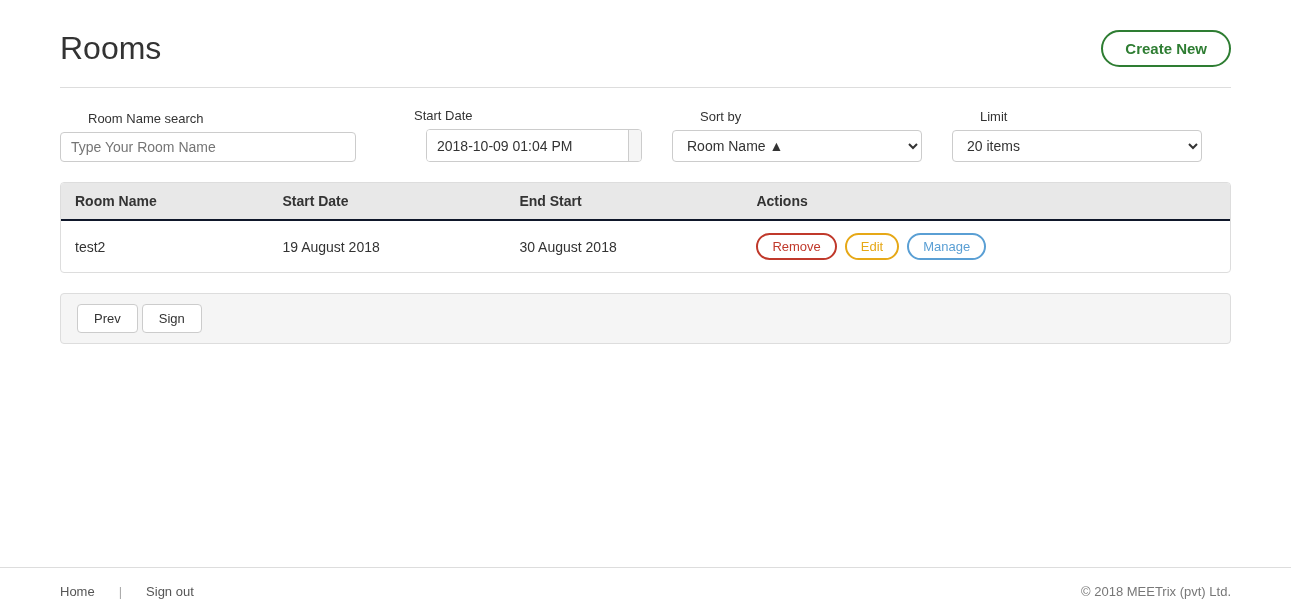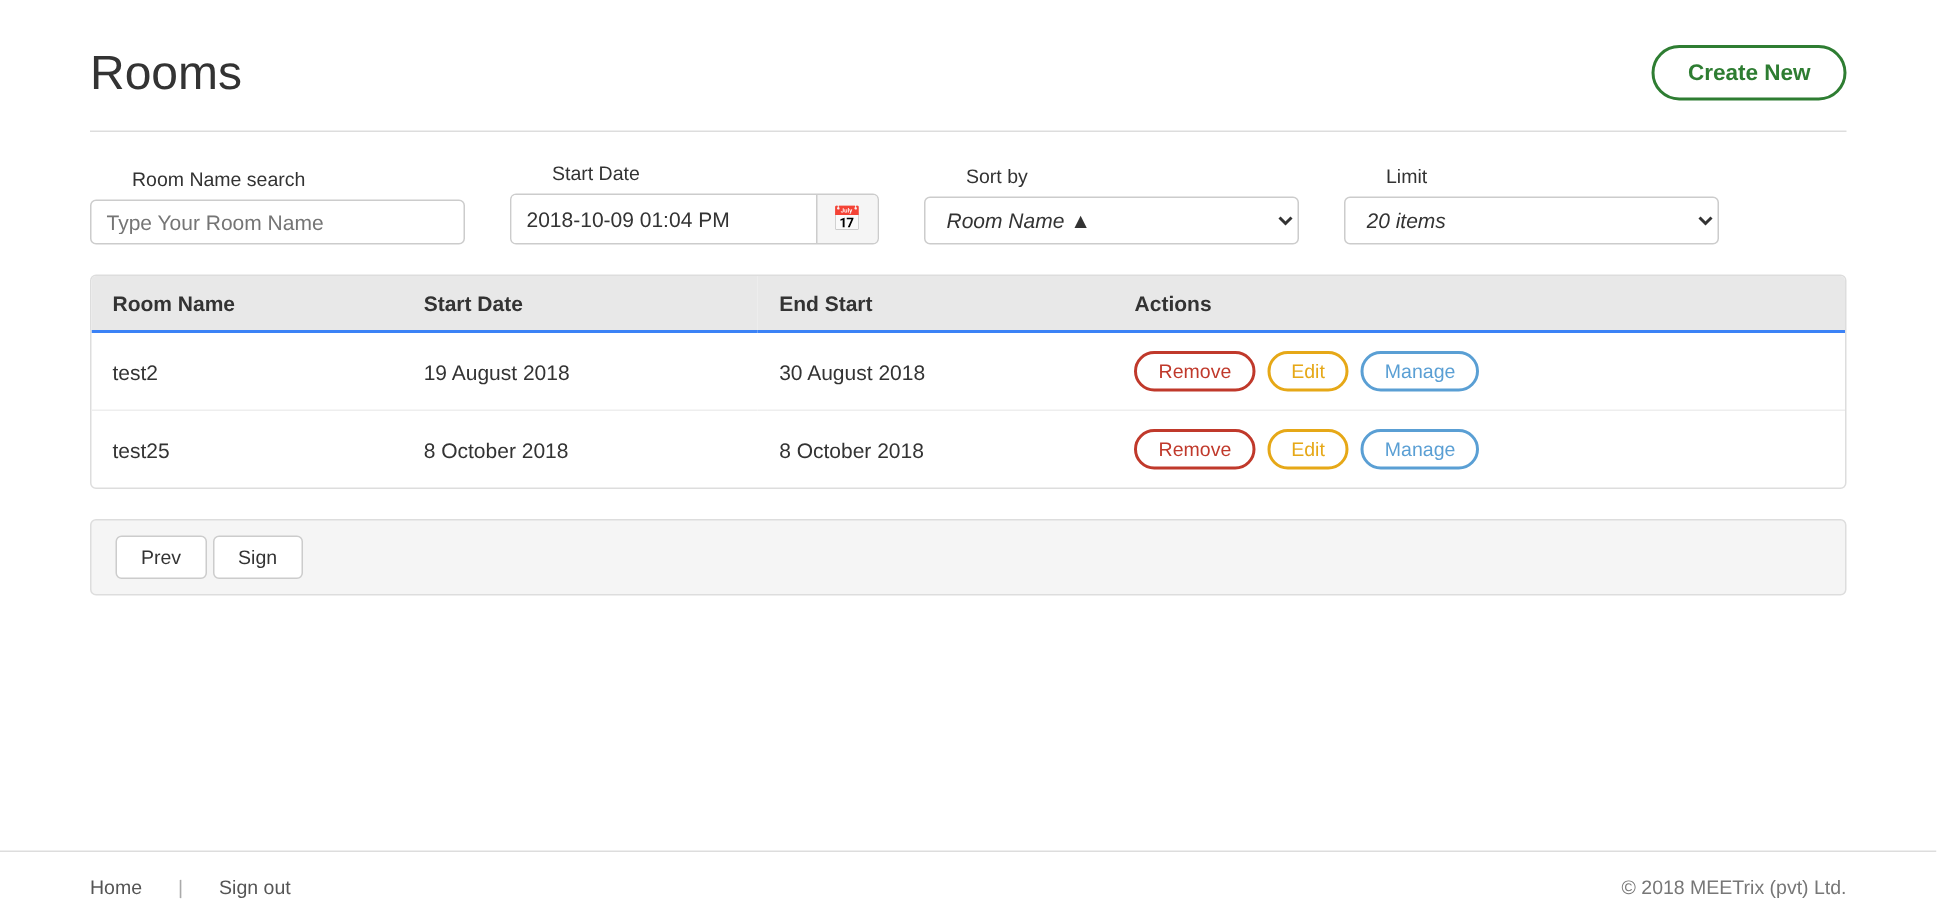--- a/index.html
+++ b/index.html
@@ -45,30 +45,31 @@
     .filter-group { display: flex; flex-direction: column; gap: 6px; }
 
     .filter-label { font-size: 13px; color: #333; font-weight: normal; margin-left: 28px; }
 
     .filter-input {
       border: 1px solid #ccc;
       border-radius: 4px;
       padding: 6px 10px;
       font-size: 14px;
       color: #999;
-      width: 250px;
+      width: 296px;
       outline: none;
     }
 
     .date-input-wrapper {
       display: flex;
       border: 1px solid #ccc;
       border-radius: 4px;
       overflow: hidden;
-      width: 246px;
+      width: 216px;
+      margin-left: 40px;
     }
 
     .date-input {
       border: none;
       padding: 6px 10px;
       font-size: 14px;
       flex: 1;
       outline: none;
       color: #333;
     }
@@ -86,33 +87,32 @@
     .filter-select {
       border: 1px solid #ccc;
       border-radius: 4px;
       padding: 6px 10px;
       font-size: 14px;
       color: #333;
       width: 250px;
       outline: none;
       background: #fff;
       appearance: auto;
-      font-style: italic;
     }
 
     .table-container {
       border: 1px solid #ddd;
       border-radius: 4px;
       overflow: hidden;
       margin-bottom: 20px;
     }
 
     table { width: 100%; border-collapse: collapse; }
 
-    thead tr { background: #e8e8e8; border-bottom: 2px solid #3b82f6; }
+    thead tr { background: #e8e8e8; border-bottom: 2px solid #0f172a; }
 
     thead th {
       text-align: left;
       padding: 10px 14px;
       font-size: 14px;
       font-weight: bold;
       color: #333;
     }
 
     tbody tr { border-bottom: 1px solid #eee; }
@@ -283,32 +283,20 @@
       <td>19 August 2018</td>
       <td>30 August 2018</td>
       <td>
         <div class="actions-cell">
           <button class="btn-remove">Remove</button>
           <button class="btn-edit">Edit</button>
           <button class="btn-manage">Manage</button>
         </div>
       </td>
     </tr>
-            <tr>
-      <td>test25</td>
-      <td>8 October 2018</td>
-      <td>8 October 2018</td>
-      <td>
-        <div class="actions-cell">
-          <button class="btn-remove">Remove</button>
-          <button class="btn-edit">Edit</button>
-          <button class="btn-manage">Manage</button>
-        </div>
-      </td>
-    </tr>
           </tbody>
       </table>
     </div>
 
     <div class="pagination-bar">
       <div class="pagination-nav">
         <button class="nav-btn">Prev</button>
         <button class="nav-btn">Sign</button>
       </div>
     </div>

